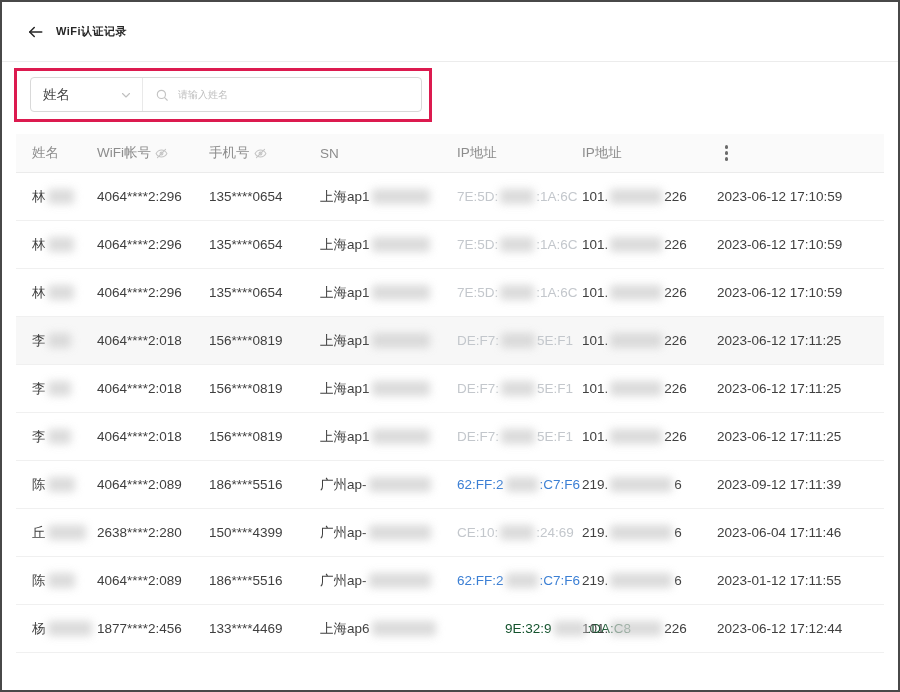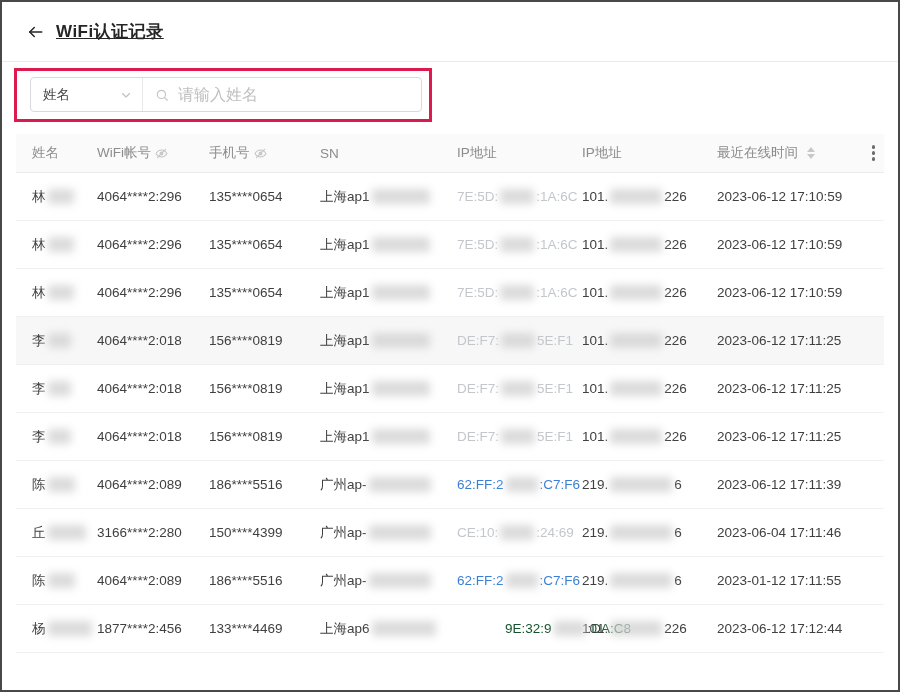--- a/index.html
+++ b/index.html
@@ -14,21 +14,21 @@
     color:#404040;
   }
   
   .page-header {
     height:60px;
     display:flex; align-items:center; gap:12px;
     padding:0 24px;
     border-bottom:1px solid #ececec;
   }
   .back-btn { display:flex; align-items:center; cursor:pointer; }
-  .page-title { font-size:17px; font-weight:bold; color:#262626; letter-spacing:.5px;text-decoration:underline; }
+  .page-title { font-size:11px; font-weight:bold; color:#262626; letter-spacing:.5px; }
 
   
   .search-zone { position:relative; height:72px; }
   .annotation-box {
     position:absolute; left:12px; top:6px;
     width:418px; height:54px;
     border:3px solid #dc1a4f;
     pointer-events:none;
   }
   .search-group {
@@ -42,21 +42,21 @@
     display:flex; align-items:center; justify-content:space-between;
     padding:0 10px 0 12px;
     border-right:1px solid #e9e9e9;
     cursor:pointer;
     font-size:13.5px; color:#404040;
   }
   .search-input-wrap {
     flex:1; display:flex; align-items:center; gap:7px; padding:0 12px;
   }
   .search-input-wrap input {
-    border:none; outline:none; flex:1; font-size:16px;
+    border:none; outline:none; flex:1; font-size:10px;
     font-family:"Liberation Sans","DejaVu Sans",sans-serif;
     color:#3b82f6;
   }
   .search-input-wrap input::placeholder { color:#bfbfbf; }
 
   
   .table { margin:0 14px; }
   .trow {
     display:grid;
     grid-template-columns:65px 112px 111px 137px 125px 135px 147px 40px;
@@ -161,27 +161,20 @@
       <div class="th">
         <span>SN</span>
       </div>
       <div class="th">
         <span>IP地址</span>
       </div>
       <div class="th">
         <span>IP地址</span>
       </div>
       <div class="th">
-        <span>最近在线时间</span>
-        <span class="sorter">
-          <span class="caret-up"></span>
-          <span class="caret-down"></span>
-        </span>
-      </div>
-      <div class="th">
         <span></span>
         <span class="dots">
           <i></i>
           <i></i>
           <i></i>
         </span>
       </div>
     </div>
   <div class="tbody">
       <div class="trow">
@@ -244,26 +237,26 @@
         <div class="td">2023-06-12 17:11:25</div>
         <div class="td"></div>
       </div>
       <div class="trow">
         <div class="td">陈<span class="redact" style="width: 27px;"></span></div>
         <div class="td">4064****2:089</div>
         <div class="td">186****5516</div>
         <div class="td">广州ap-<span class="redact" style="width: 62px;"></span></div>
         <div class="td"><span style="color: rgb(59, 127, 212);">62:FF:2<span class="redact" style="width: 32px;"></span>:C7:F6</span></div>
         <div class="td">219.<span class="redact" style="width: 62px;"></span>6</div>
-        <div class="td">2023-06-12 17:11:39</div>
+        <div class="td">2023-09-12 17:11:39</div>
         <div class="td"></div>
       </div>
       <div class="trow">
         <div class="td">丘<span class="redact" style="width: 38px;"></span></div>
-        <div class="td">3166****2:280</div>
+        <div class="td">2638****2:280</div>
         <div class="td">150****4399</div>
         <div class="td">广州ap-<span class="redact" style="width: 62px;"></span></div>
         <div class="td"><span style="color: rgb(195, 199, 204);">CE:10:<span class="redact" style="width: 34px;"></span>:24:69</span></div>
         <div class="td">219.<span class="redact" style="width: 62px;"></span>6</div>
         <div class="td">2023-06-04 17:11:46</div>
         <div class="td"></div>
       </div>
       <div class="trow">
         <div class="td">陈<span class="redact" style="width: 27px;"></span></div>
         <div class="td">4064****2:089</div>

